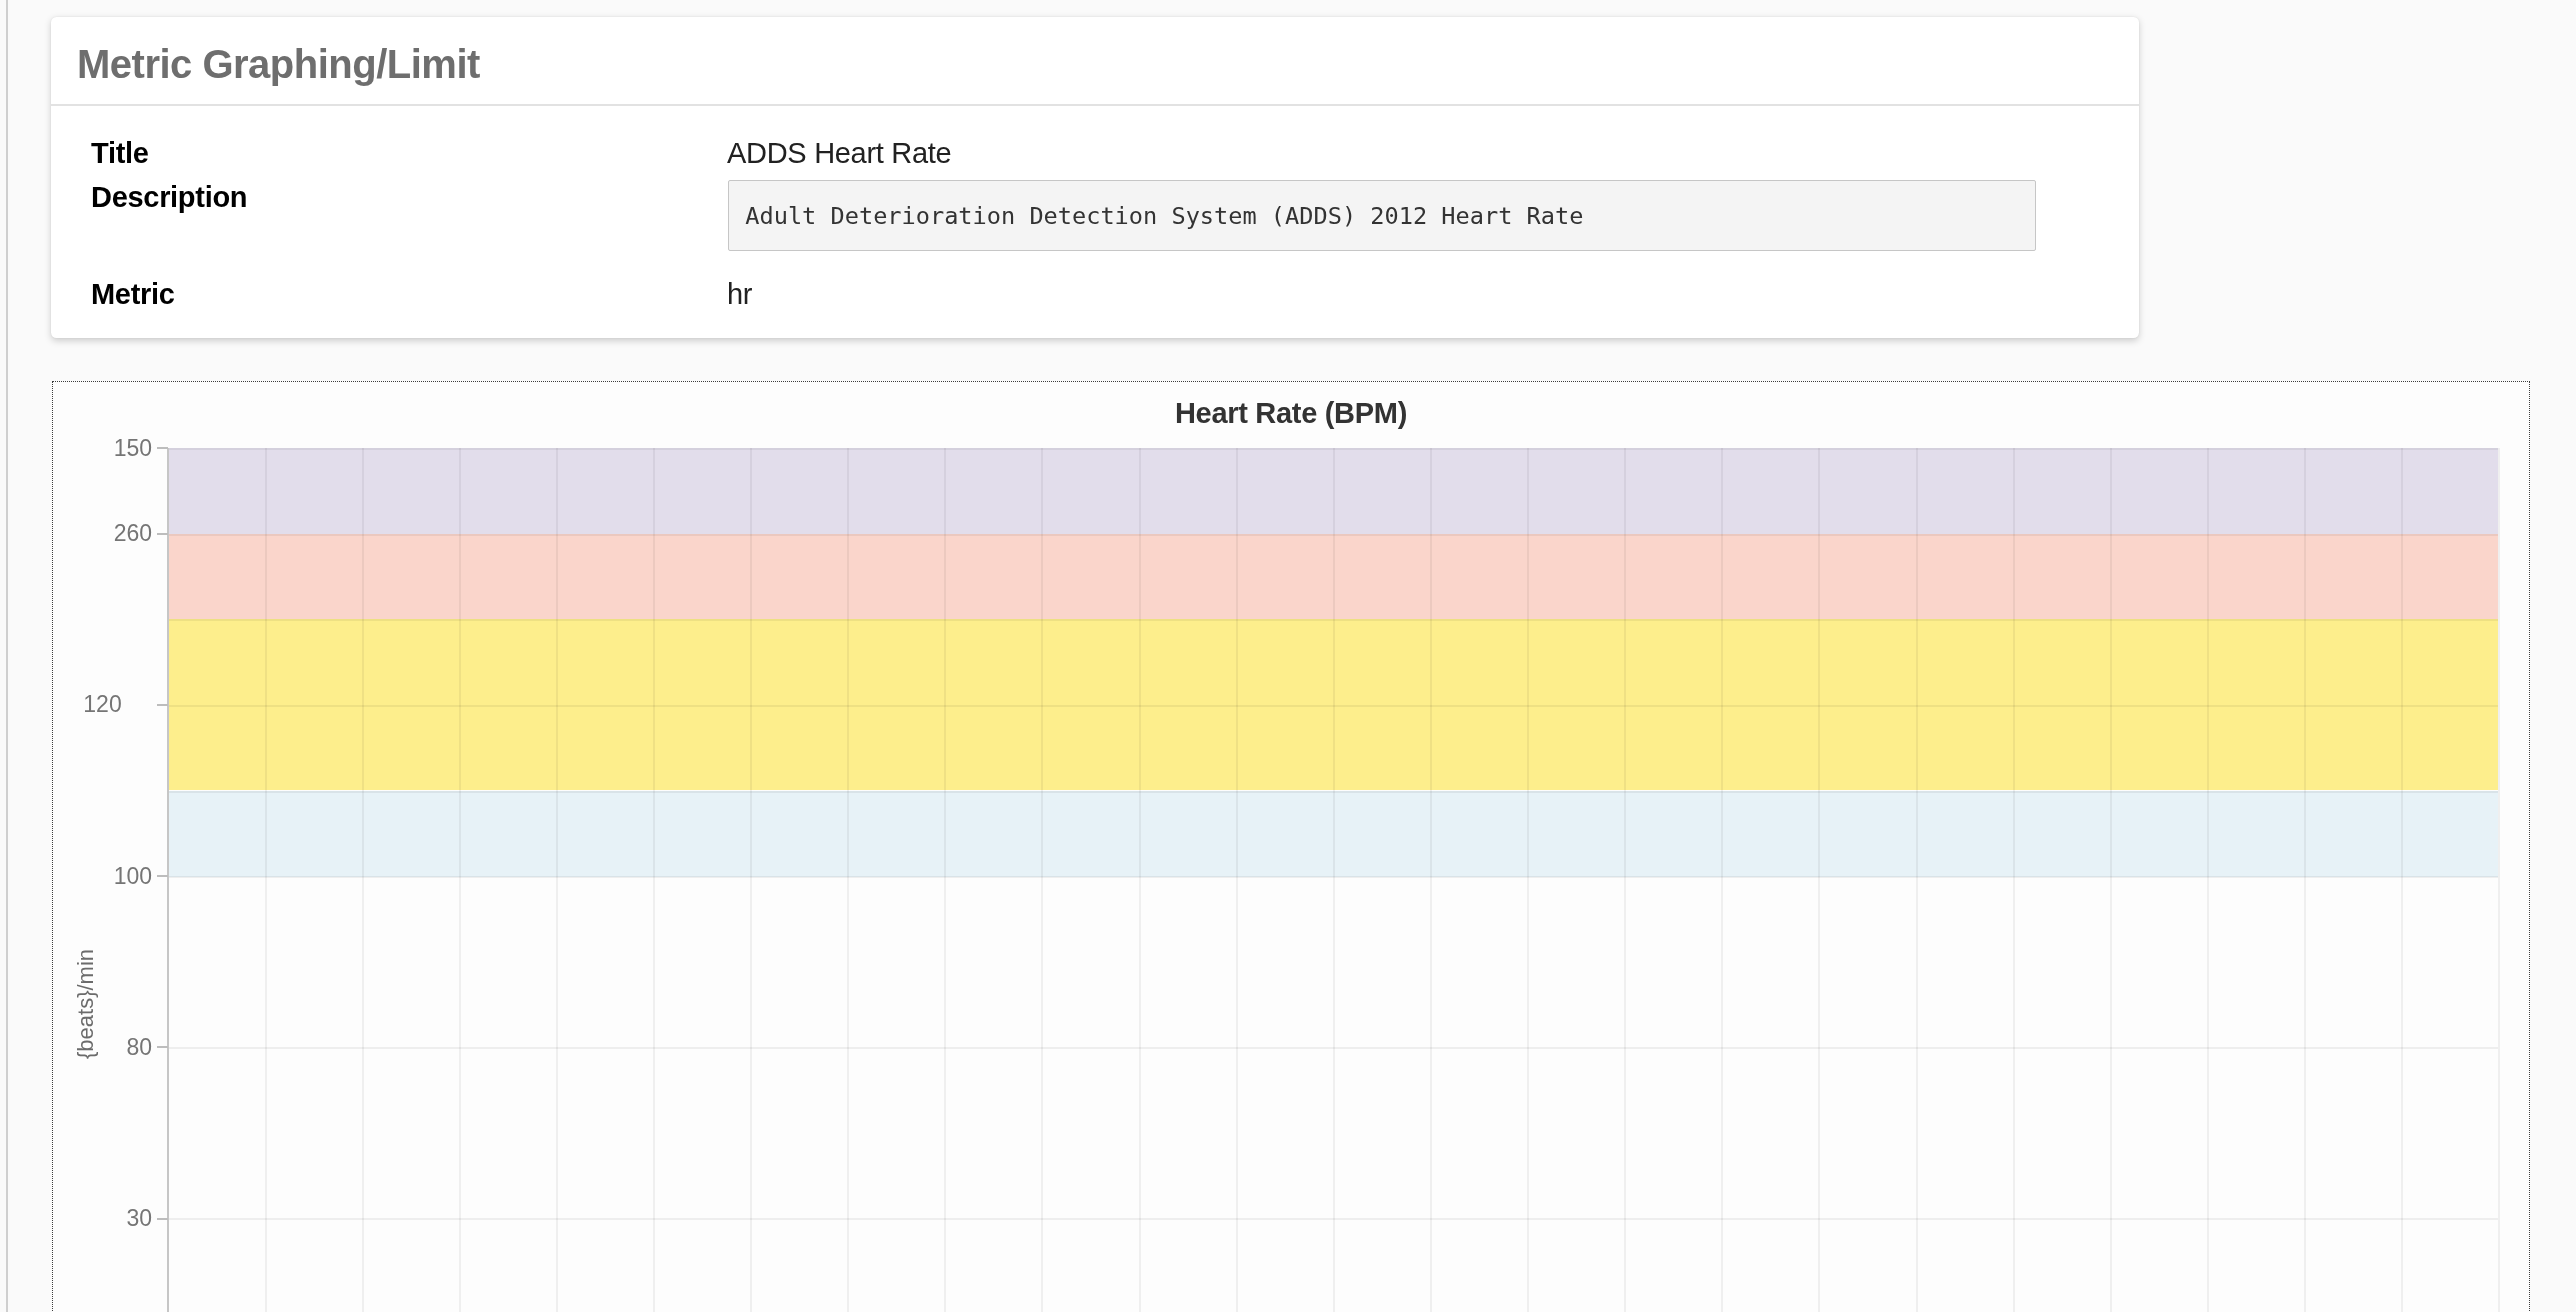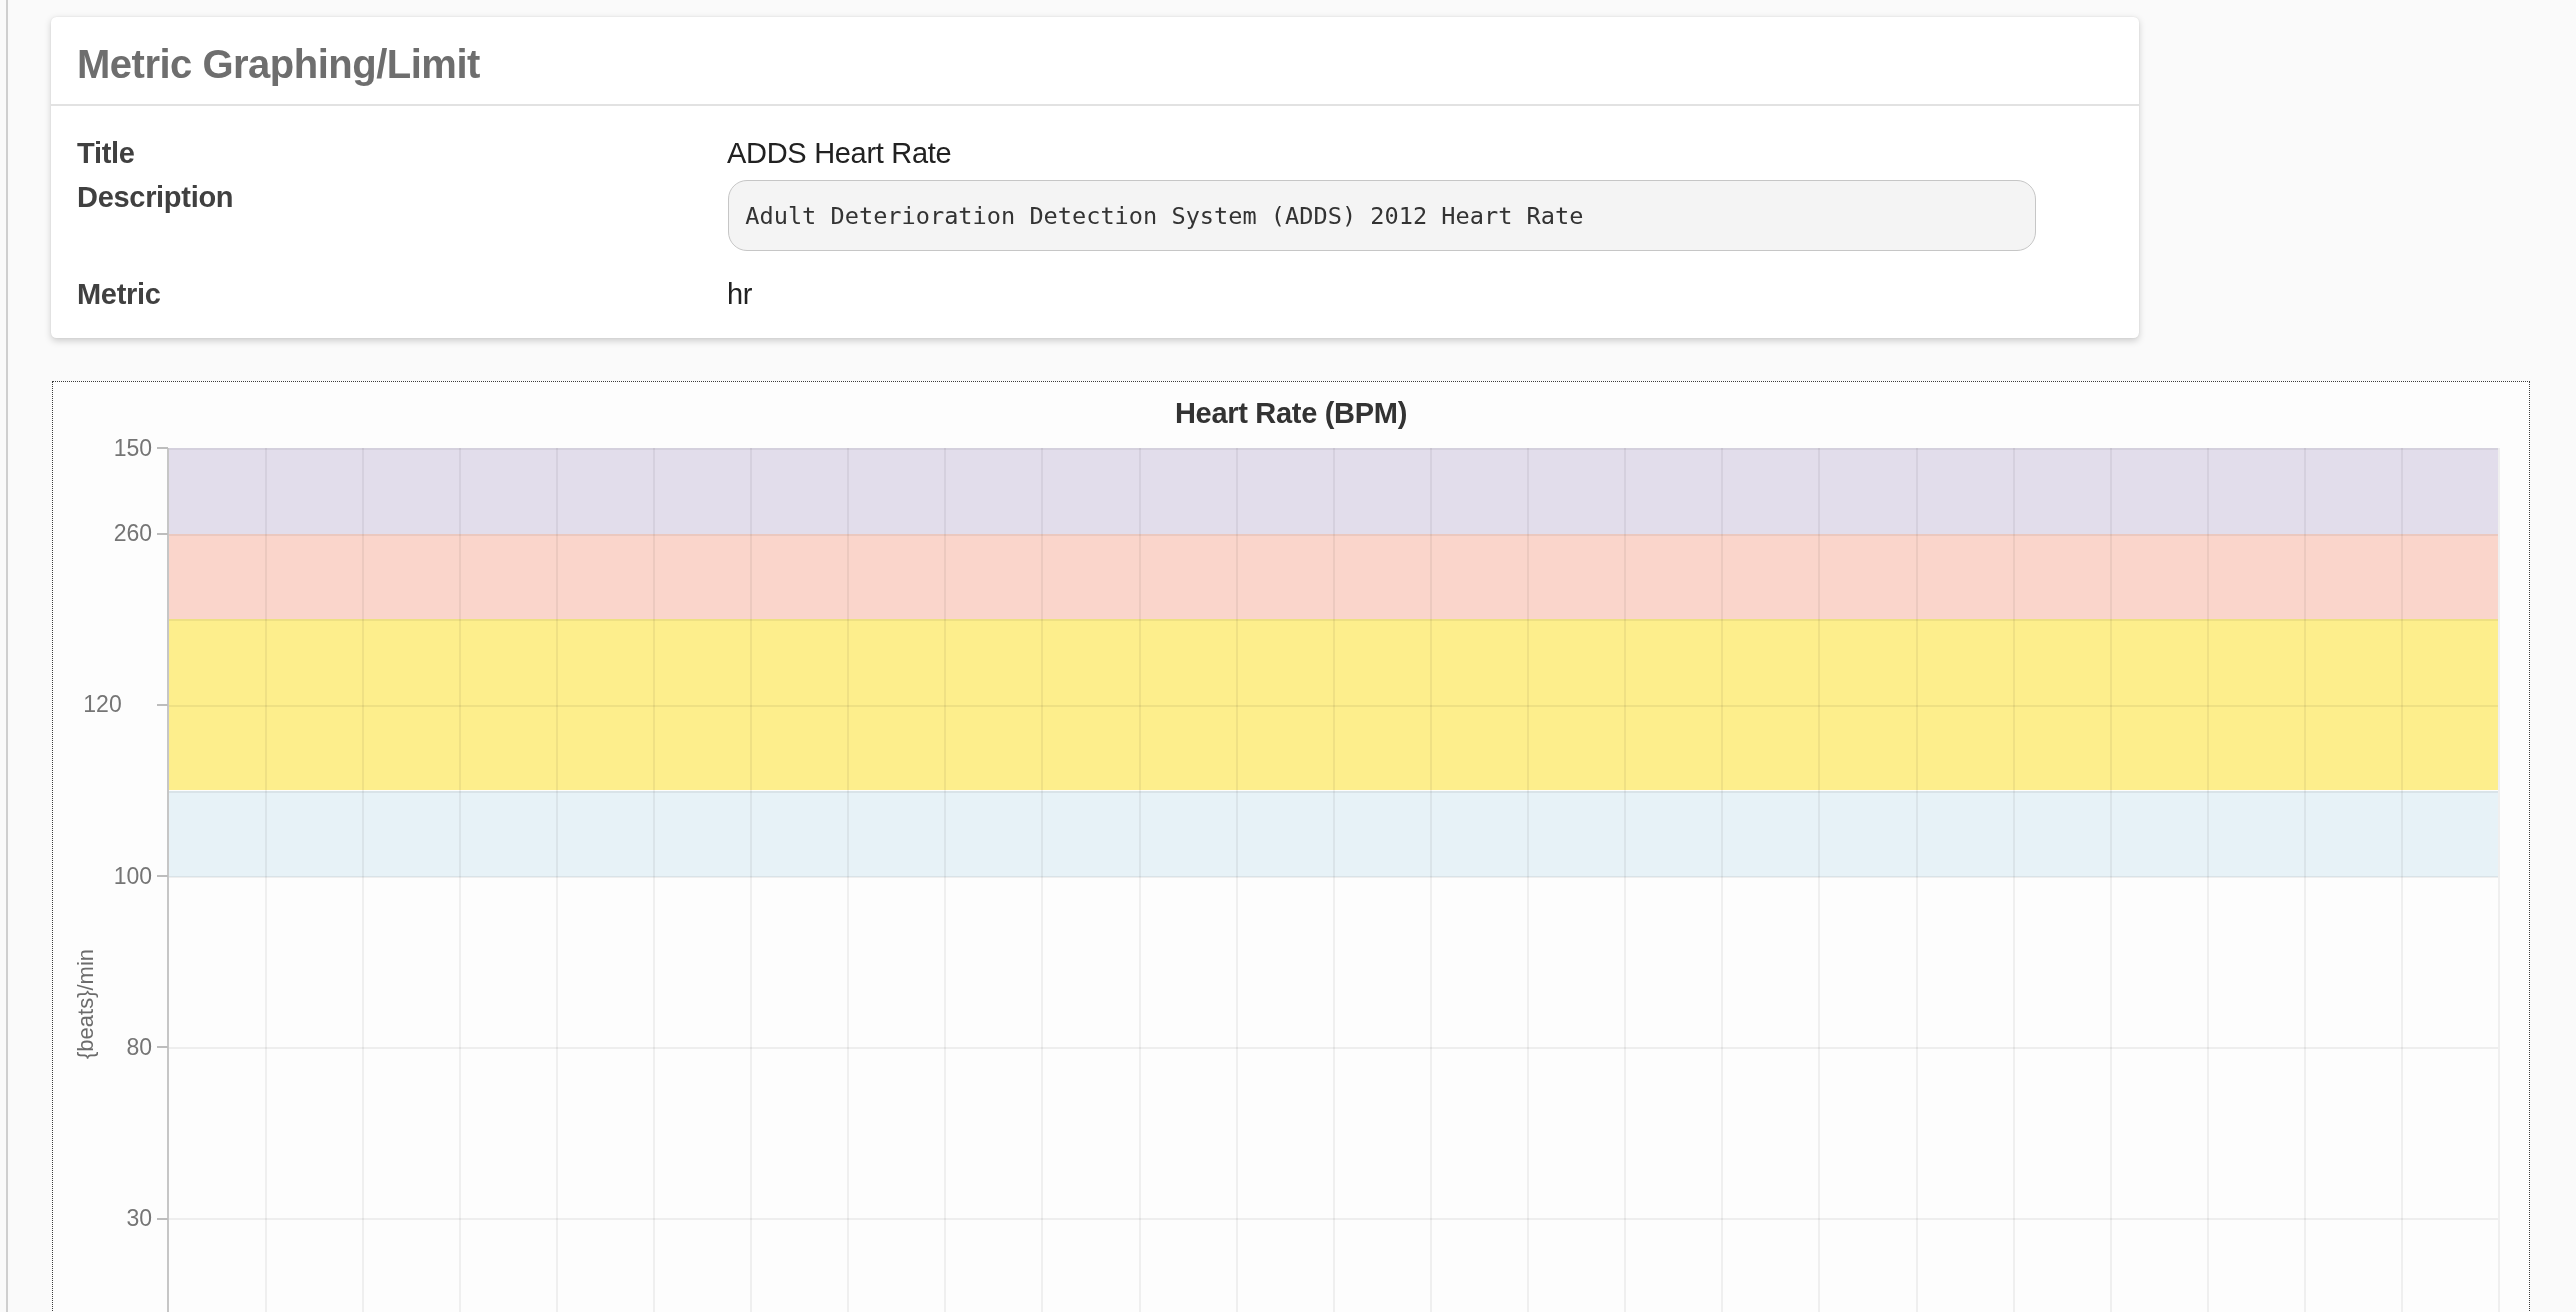--- a/index.html
+++ b/index.html
@@ -30,39 +30,39 @@
     margin: 0; position: absolute; left: 26px; top: 42px;
     font-size: 40px; line-height: 40px; font-weight: bold;
     color: #6e6e6e; letter-spacing: -0.5px;
     transform: translateY(-50%); top: 47px;
   }
   .card-divider {
     position: absolute; left: 0; right: 0; top: 87px; height: 1.8px;
     background: #e2e2e2;
   }
   .field-label {
-    position: absolute; left: 26px;
-    font-size: 29px; font-weight: bold; color: #404040; line-height: 33px;
+    position: absolute; left: 40px;
+    font-size: 29px; font-weight: bold; color: #000000; line-height: 33px;
     letter-spacing: -0.3px;
   }
   .field-value {
     position: absolute; left: 676px;
     font-size: 29px; color: #212121; line-height: 33px;
     letter-spacing: -0.3px;
   }
   .label-title  { top: 120px; }
   .value-title  { top: 120px; }
   .label-desc   { top: 164px; }
   .label-metric { top: 261px; }
   .value-metric { top: 261px; }
   .desc-box {
     position: absolute; left: 677px; top: 163px; width: 1308px; height: 71px;
     background: #f4f4f4;
     border: 1.8px solid #c6c6c6;
-    border-radius: 19px;
+    border-radius: 2px;
     box-sizing: border-box;
     display: flex; align-items: center;
     overflow: hidden;
   }
   .desc-box .desc-text {
     padding-left: 16.3px;
     font-family: "DejaVu Sans Mono", monospace;
     font-size: 23.6px; color: #333; white-space: nowrap;
   }
 

